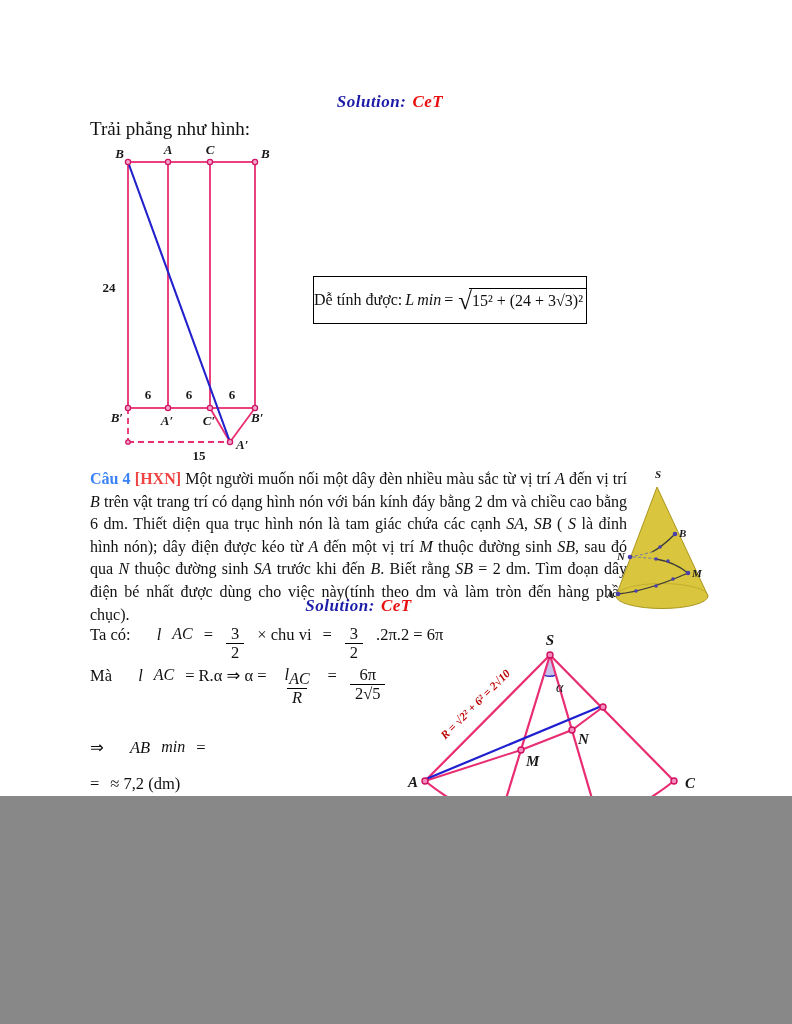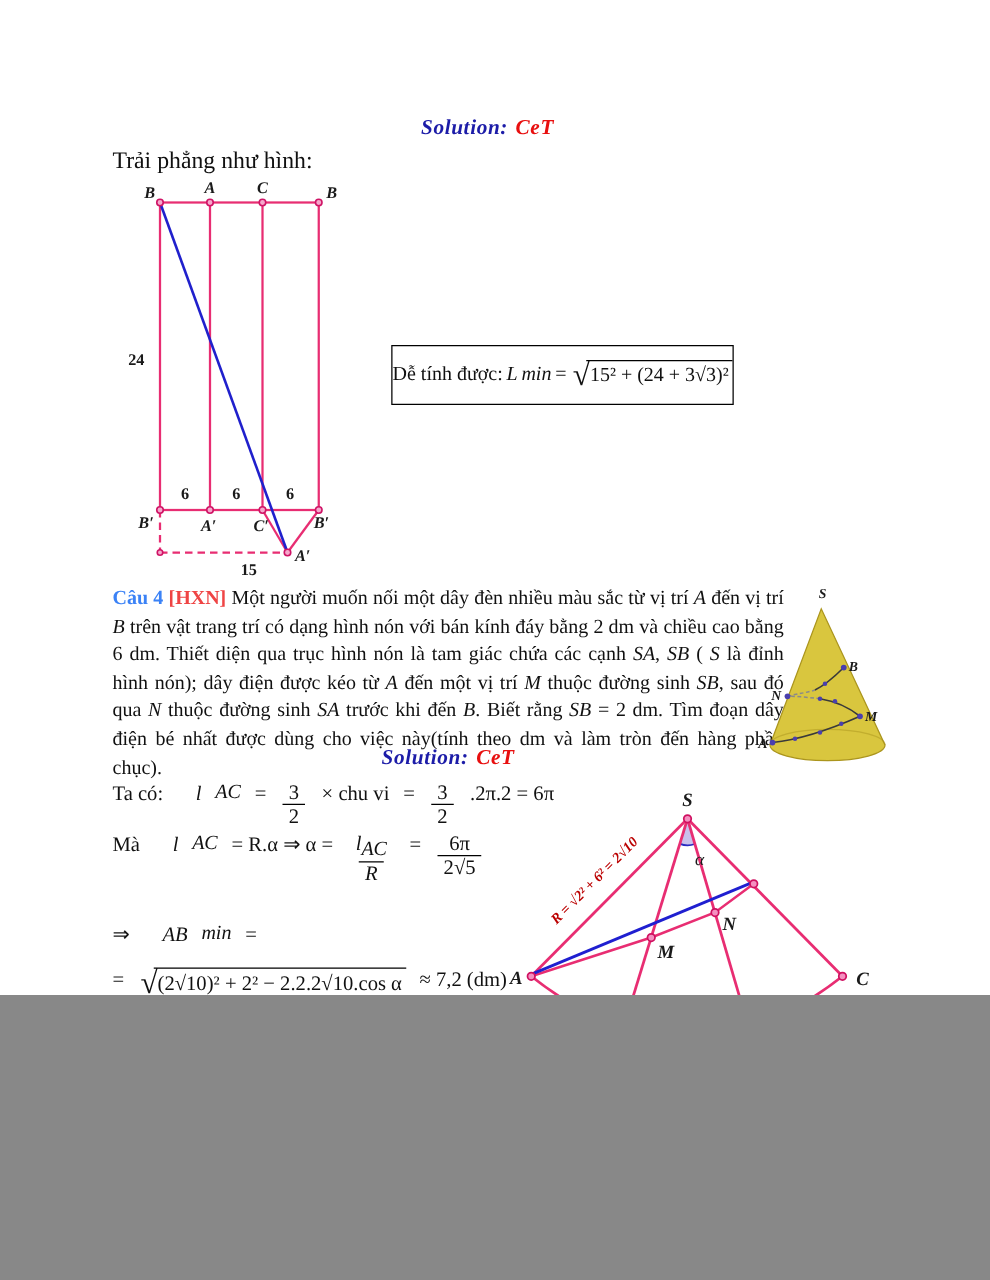--- a/index.html
+++ b/index.html
@@ -178,21 +178,20 @@
   </div>
 
   <div class="mline" style="top:738px;">
     <span>⇒</span>&nbsp;
     <span class="v">AB</span><sub class="msub">min</sub>
     <span>=</span>
   </div>
 
   <div class="mline" style="top:774px;">
     <span>=</span>
-    <span class="sqrt"><span class="rsign">√</span><span class="rbody">(2√10)² + 2² − 2.2.2√10.cos α</span></span>
     <span>≈ 7,2 (dm)</span>
   </div>
 
   <svg style="left:398px;top:627px;" width="315" height="250" viewBox="0 0 315 250">
     <path d="M152,28 L145.9,48.1 Q152,50.5 157.9,48.2 Z" fill="#c9c0ec" stroke="none"></path>
     <path d="M145.9,48.1 Q152,50.5 157.9,48.2" fill="none" stroke="#2a2ac0" stroke-width="1.4"></path>
     <g stroke="#e82d72" stroke-width="2.2" fill="none">
       <line x1="152" y1="28" x2="27" y2="154"></line>
       <line x1="152" y1="28" x2="276" y2="154"></line>
       <line x1="152" y1="28" x2="100" y2="198"></line>

